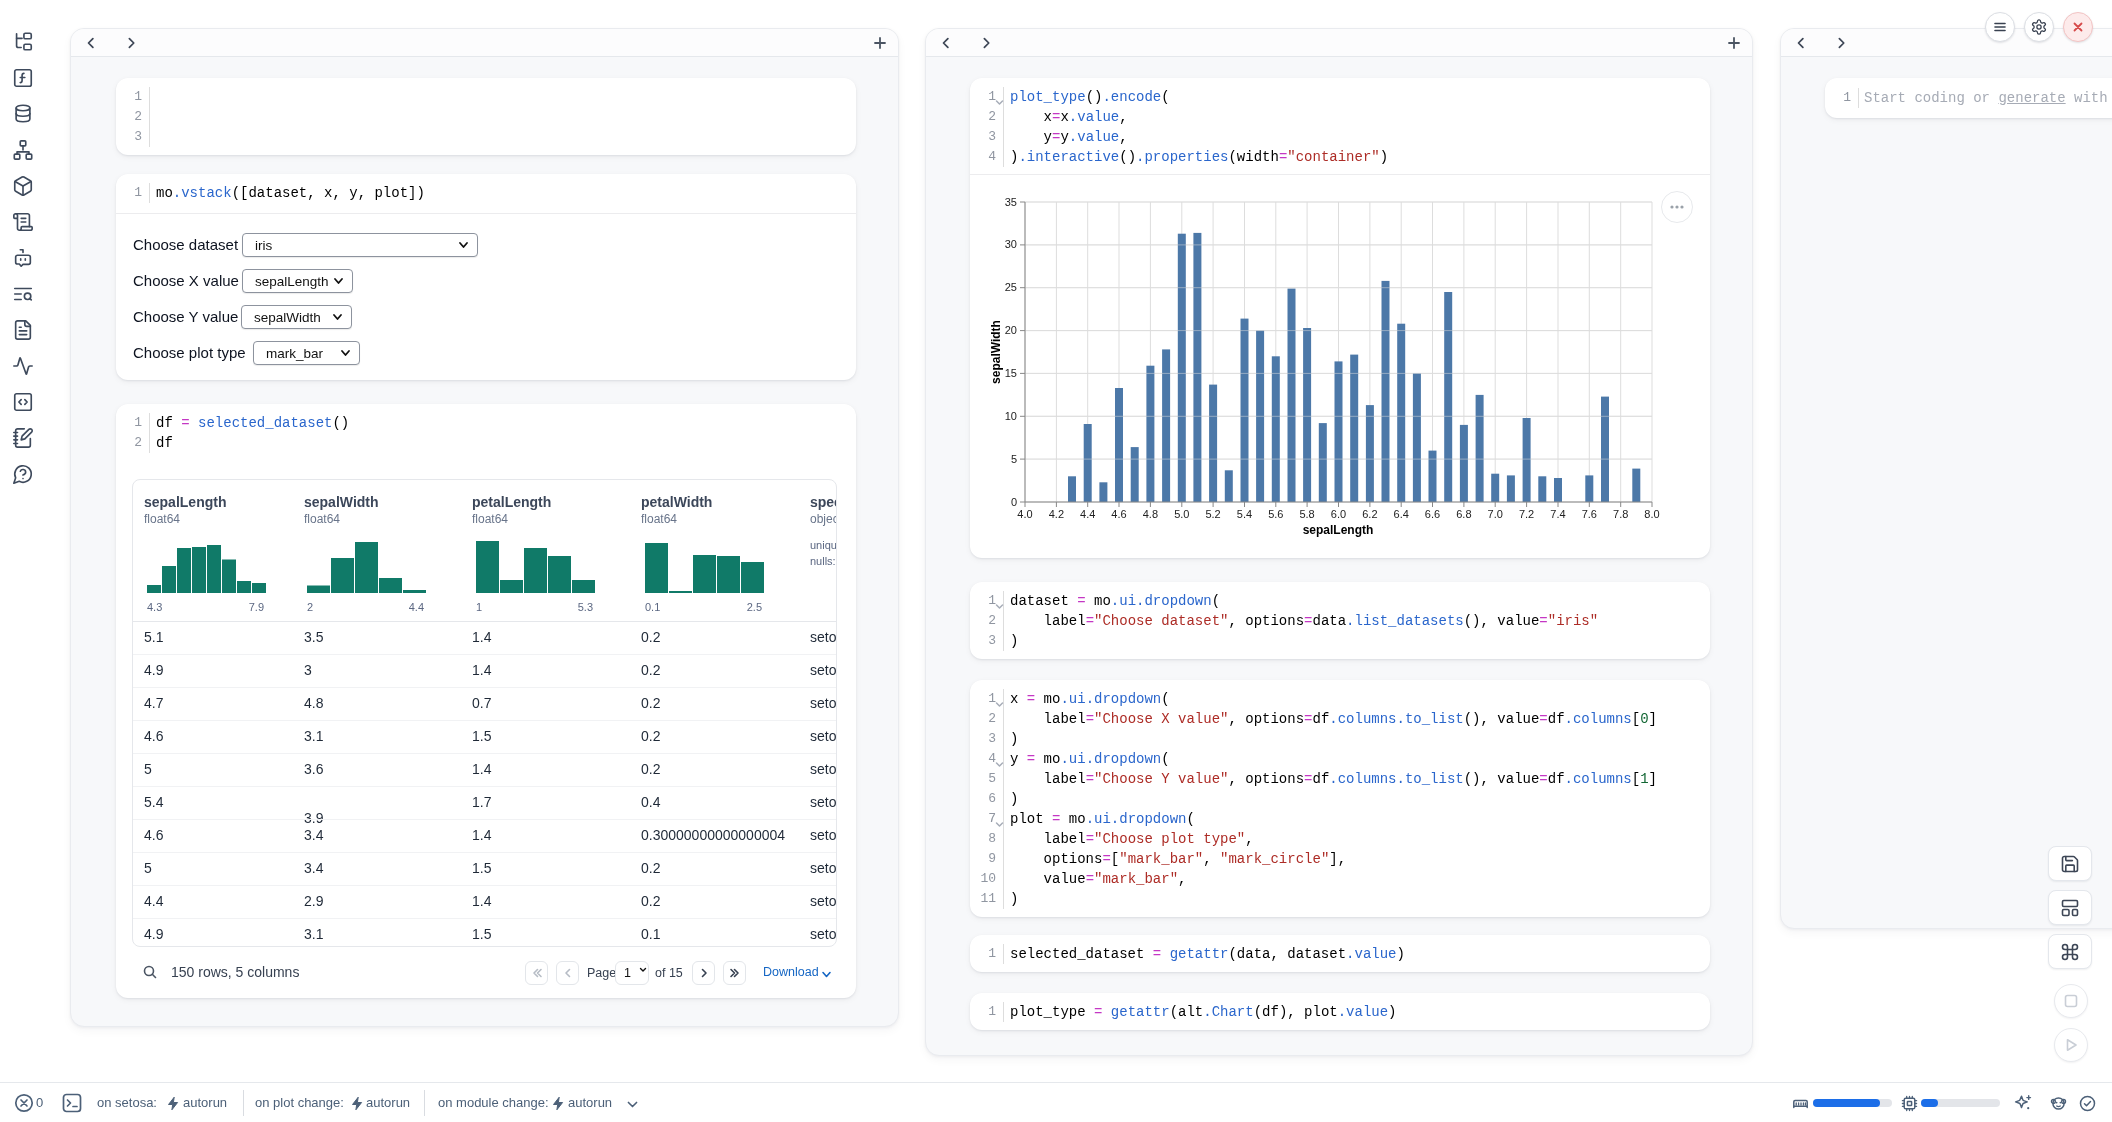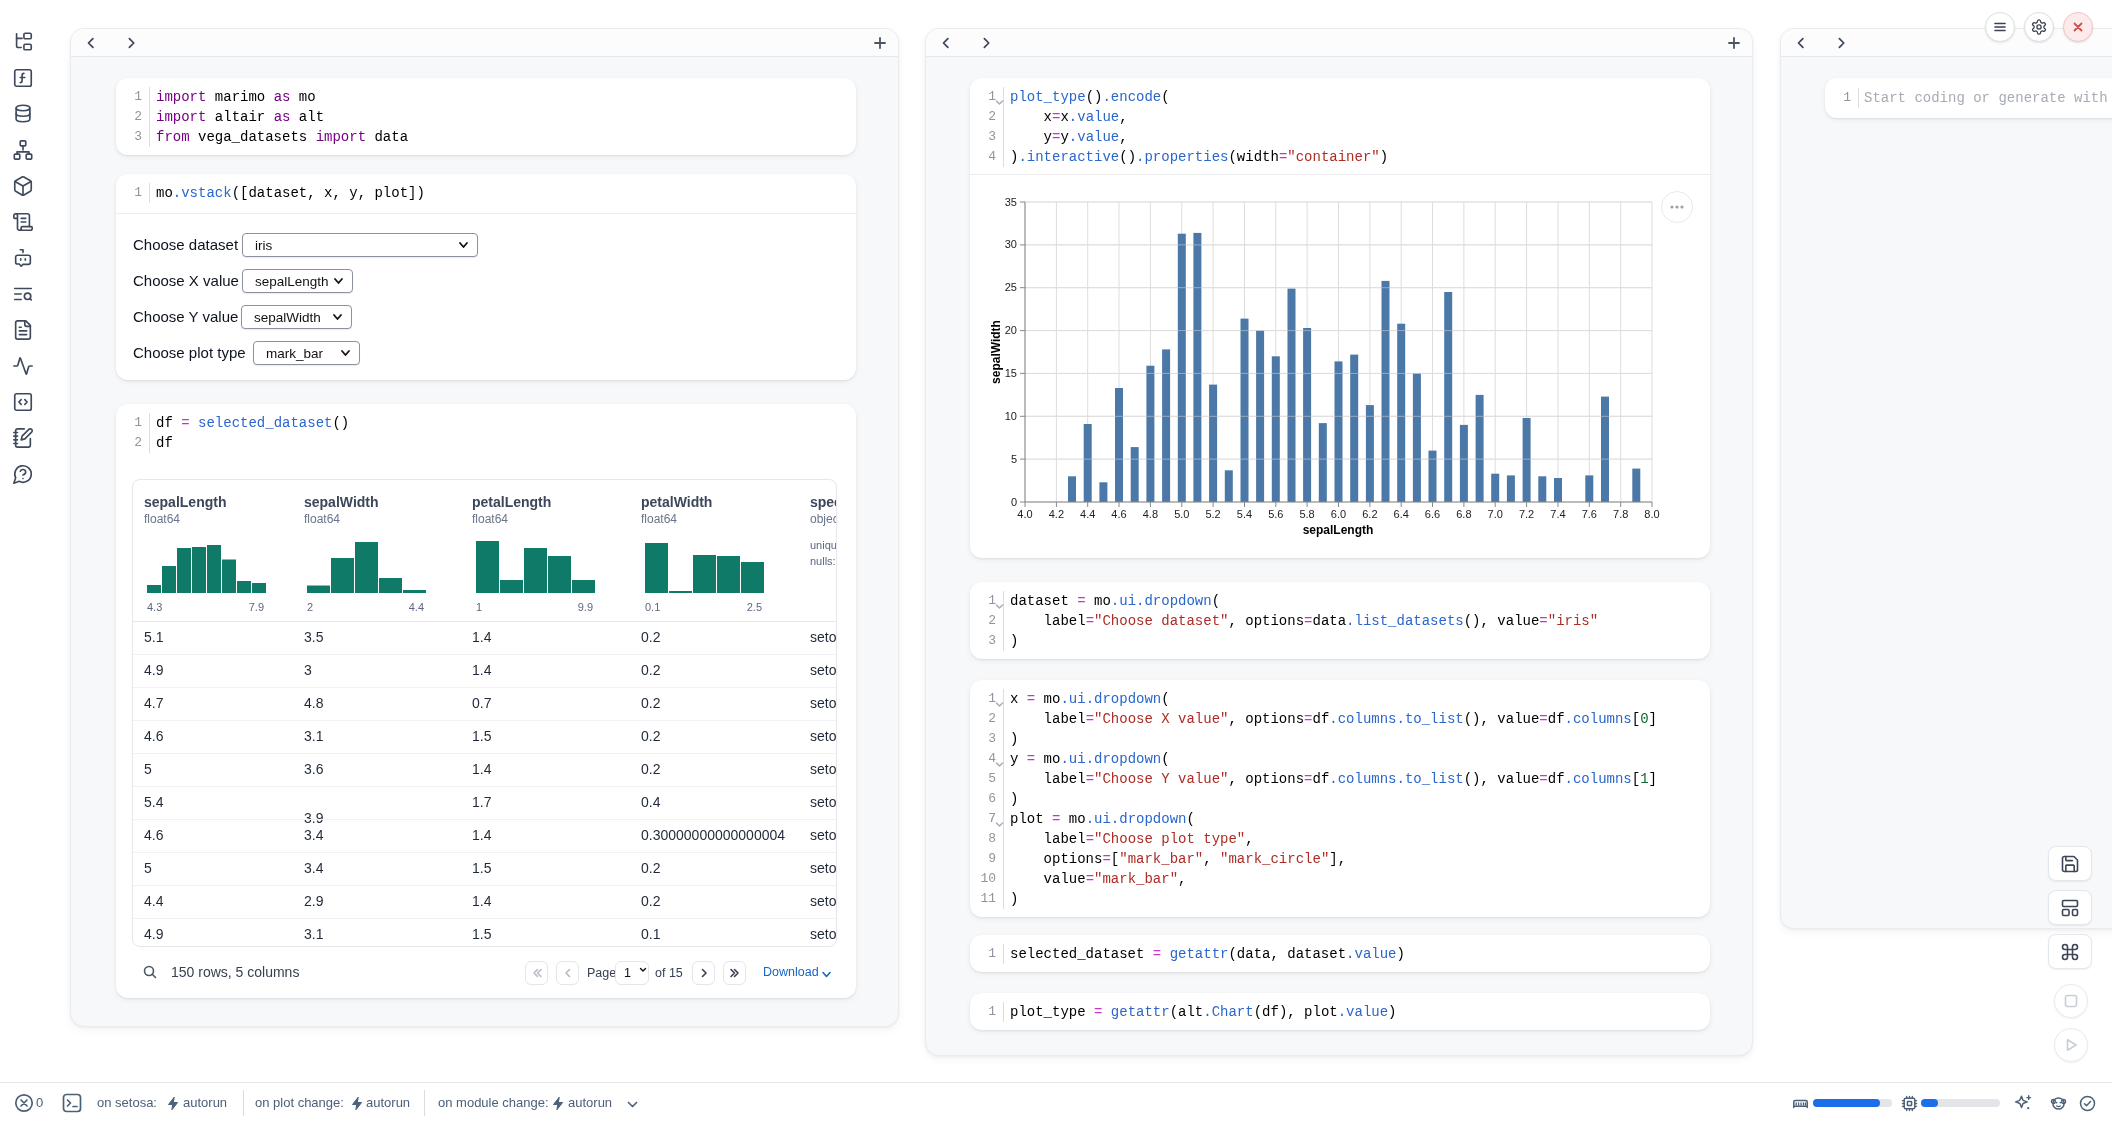--- a/index.html
+++ b/index.html
@@ -164,23 +164,20 @@
       <div class="abs" style="left:54px;top:7px"><svg width="14" height="14" viewBox="0 0 14 14" fill="none">
           <path d="M5 3 L10 8 L5 13" stroke="#3d4656" stroke-width="2" stroke-linecap="round" stroke-linejoin="round" transform="scale(0.875)"></path>
         </svg></div>
     </div>
   </div>
 <div class="cell" style="left:116px;top:78px;width:740px;height:77px">
     <div class="gut" style="left:0;top:9px;width:26px">1
 2
 3</div>
     <div class="gline" style="left:33px;top:9px;height:60px"></div>
-    <div class="code" style="left:40px;top:9px"><span class="k">import</span> marimo <span class="k">as</span> mo
-<span class="k">import</span> altair <span class="k">as</span> alt
-<span class="k">from</span> vega_datasets <span class="k">import</span> data</div>
   </div>
 <div class="cell" style="left:116px;top:174px;width:740px;height:206px">
     <div class="gut" style="left:0;top:9px;width:26px">1</div>
     <div class="gline" style="left:33px;top:9px;height:20px"></div>
     <div class="code" style="left:40px;top:9px">mo<span class="f">.vstack</span>([dataset, x, y, plot])</div>
     <div class="abs" style="left:0;right:0;top:39px;height:1px;background:#ececee"></div>
     <div class="lbl" style="left:17px;top:61px">Choose dataset</div>
     <div class="sel" style="left:126px;top:59px;width:236px;height:24px">
       <span>iris</span>
       <svg width="11" height="11" viewBox="0 0 11 11" fill="none">
@@ -256,21 +253,21 @@
           <rect x="48" y="14" width="23" height="38" fill="#107a68"></rect>
           <rect x="72" y="15" width="23" height="37" fill="#107a68"></rect>
           <rect x="96" y="21" width="23" height="31" fill="#107a68"></rect>
         </svg></div>
       <div class="abs hlab" style="left:14px;top:121px">4.3</div>
       <div class="abs hlab" style="left:174px;top:121px">2</div>
       <div class="abs hlab" style="left:343px;top:121px">1</div>
       <div class="abs hlab" style="left:512px;top:121px">0.1</div>
       <div class="abs hlab" style="right:572px;top:121px">7.9</div>
       <div class="abs hlab" style="right:412px;top:121px">4.4</div>
-      <div class="abs hlab" style="right:243px;top:121px">9.9</div>
+      <div class="abs hlab" style="right:243px;top:121px">5.3</div>
       <div class="abs hlab" style="right:74px;top:121px">2.5</div>
       <div class="abs hlab" style="left:677px;top:59px">unique</div>
       <div class="abs hlab" style="left:677px;top:75px">nulls: 0</div>
       <div class="abs" style="left:0;right:0;top:141px;height:1px;background:#e5e7eb"></div>
       <div class="abs rowv" style="left:11px;top:147px;line-height:20px">5.1</div>
       <div class="abs rowv" style="left:171px;top:147px;line-height:20px">3.5</div>
       <div class="abs rowv" style="left:339px;top:147px;line-height:20px">1.4</div>
       <div class="abs rowv" style="left:508px;top:147px;line-height:20px">0.2</div>
       <div class="abs rowv" style="left:677px;top:147px;line-height:20px">setosa</div>
       <div class="abs" style="left:0;right:0;top:174px;height:1px;background:#f1f2f4"></div>
@@ -576,21 +573,21 @@
     <div class="code" style="left:40px;top:9px">selected_dataset <span class="o">=</span> <span class="f">getattr</span>(data, dataset<span class="f">.value</span>)</div>
   </div>
 <div class="cell" style="left:970px;top:993px;width:740px;height:37px">
     <div class="gut" style="left:0;top:9px;width:26px">1</div>
     <div class="gline" style="left:33px;top:9px;height:20px"></div>
     <div class="code" style="left:40px;top:9px">plot_type <span class="o">=</span> <span class="f">getattr</span>(alt<span class="f">.Chart</span>(df), plot<span class="f">.value</span>)</div>
   </div>
 <div class="cell" style="left:1825px;top:78px;width:740px;height:40px">
     <div class="gut" style="left:0;top:10px;width:26px">1</div>
     <div class="gline" style="left:33px;top:10px;height:20px"></div>
-    <div class="code" style="left:39px;top:10px;color:#a6abb5">Start coding or <span style="">generate</span> with AI</div>
+    <div class="code" style="left:39px;top:10px;color:#a6abb5">Start coding or <span style="text-decoration:underline">generate</span> with AI</div>
   </div>
 <div class="abs" style="left:0;top:1082px;width:2112px;height:40px;background:#fff;border-top:1px solid #e5e8ec"></div>
 <div class="abs" style="left:14px;top:1093px"><svg width="20" height="20" viewBox="0 0 20 20" fill="none">
       <circle cx="10" cy="10" r="8.2" stroke="#4c6078" stroke-width="1.7" fill="none"></circle>
       <path d="M7 7l6 6 M13 7l-6 6" stroke="#4c6078" stroke-width="1.7" fill="none" stroke-linecap="round" stroke-linejoin="round"></path>
     </svg></div>
 <div class="statxt" style="left:36px;top:1093px">0</div>
 <div class="abs" style="left:61px;top:1092px"><svg width="22" height="22" viewBox="0 0 22 22" fill="none">
       <rect x="2.5" y="2.5" width="17" height="17" rx="3" stroke="#4c6078" stroke-width="1.7" fill="none"></rect>
       <path d="M6.5 8l3 3-3 3" stroke="#4c6078" stroke-width="1.7" fill="none" stroke-linecap="round" stroke-linejoin="round"></path>

